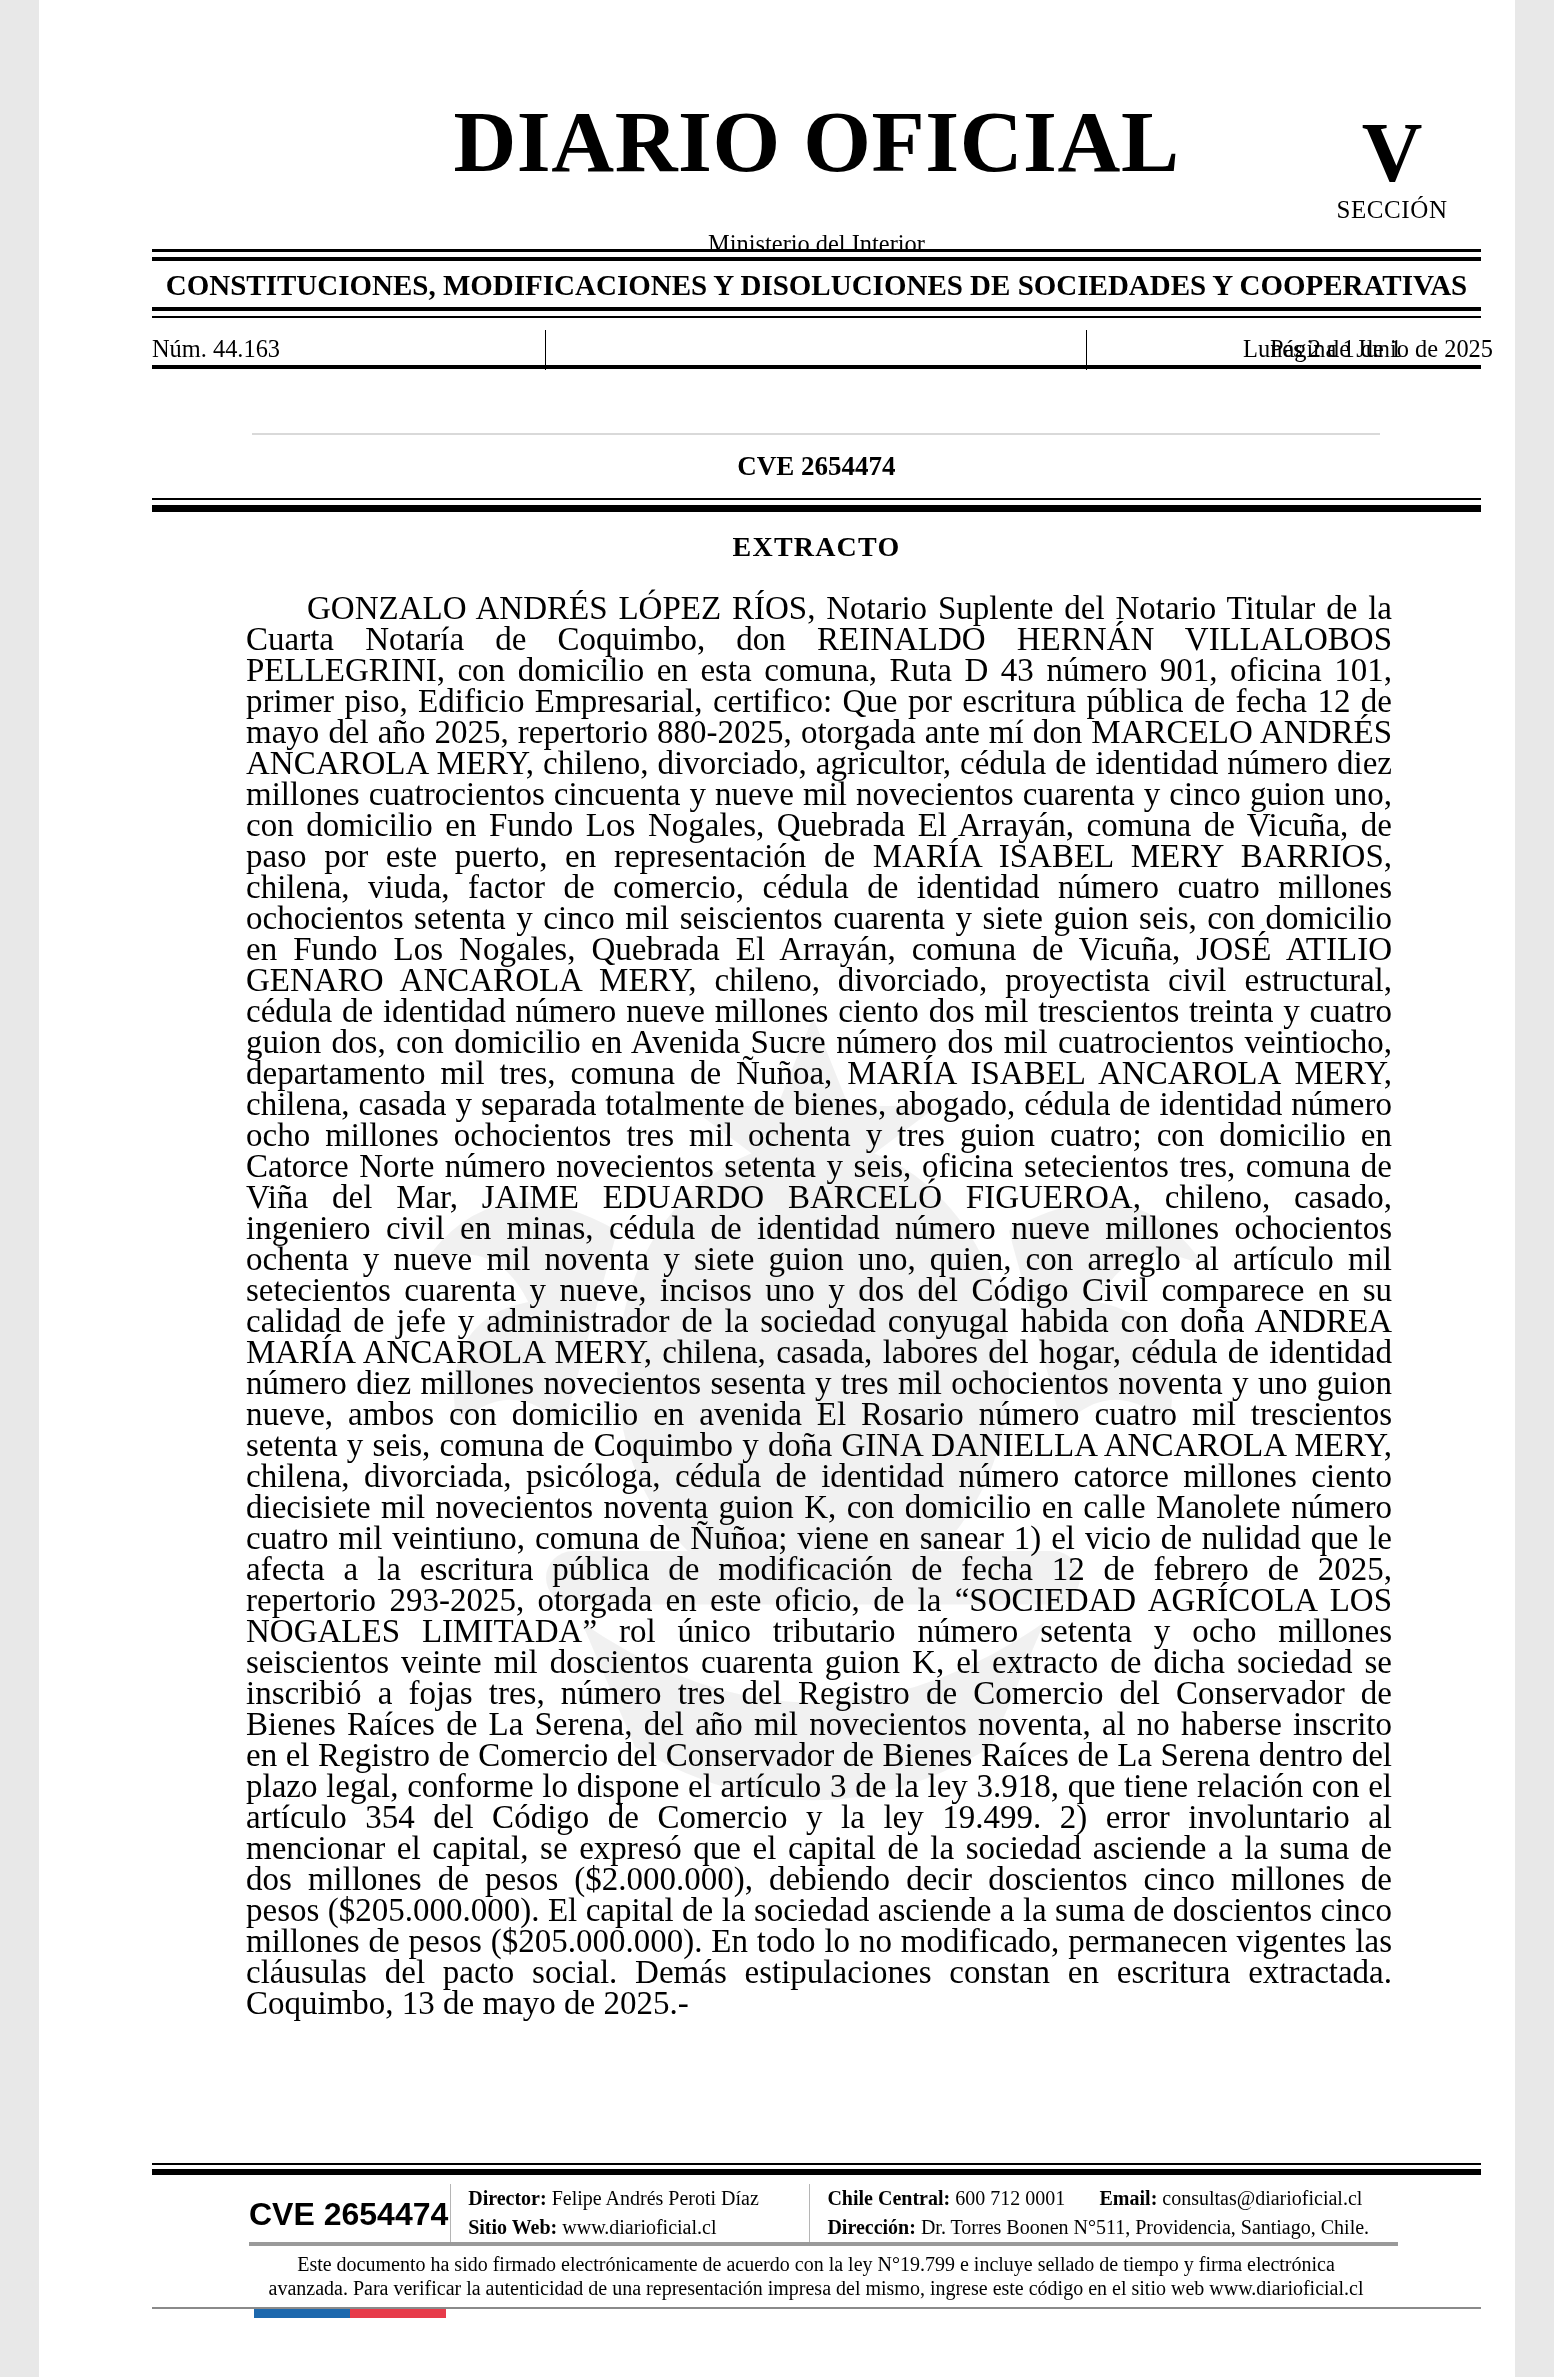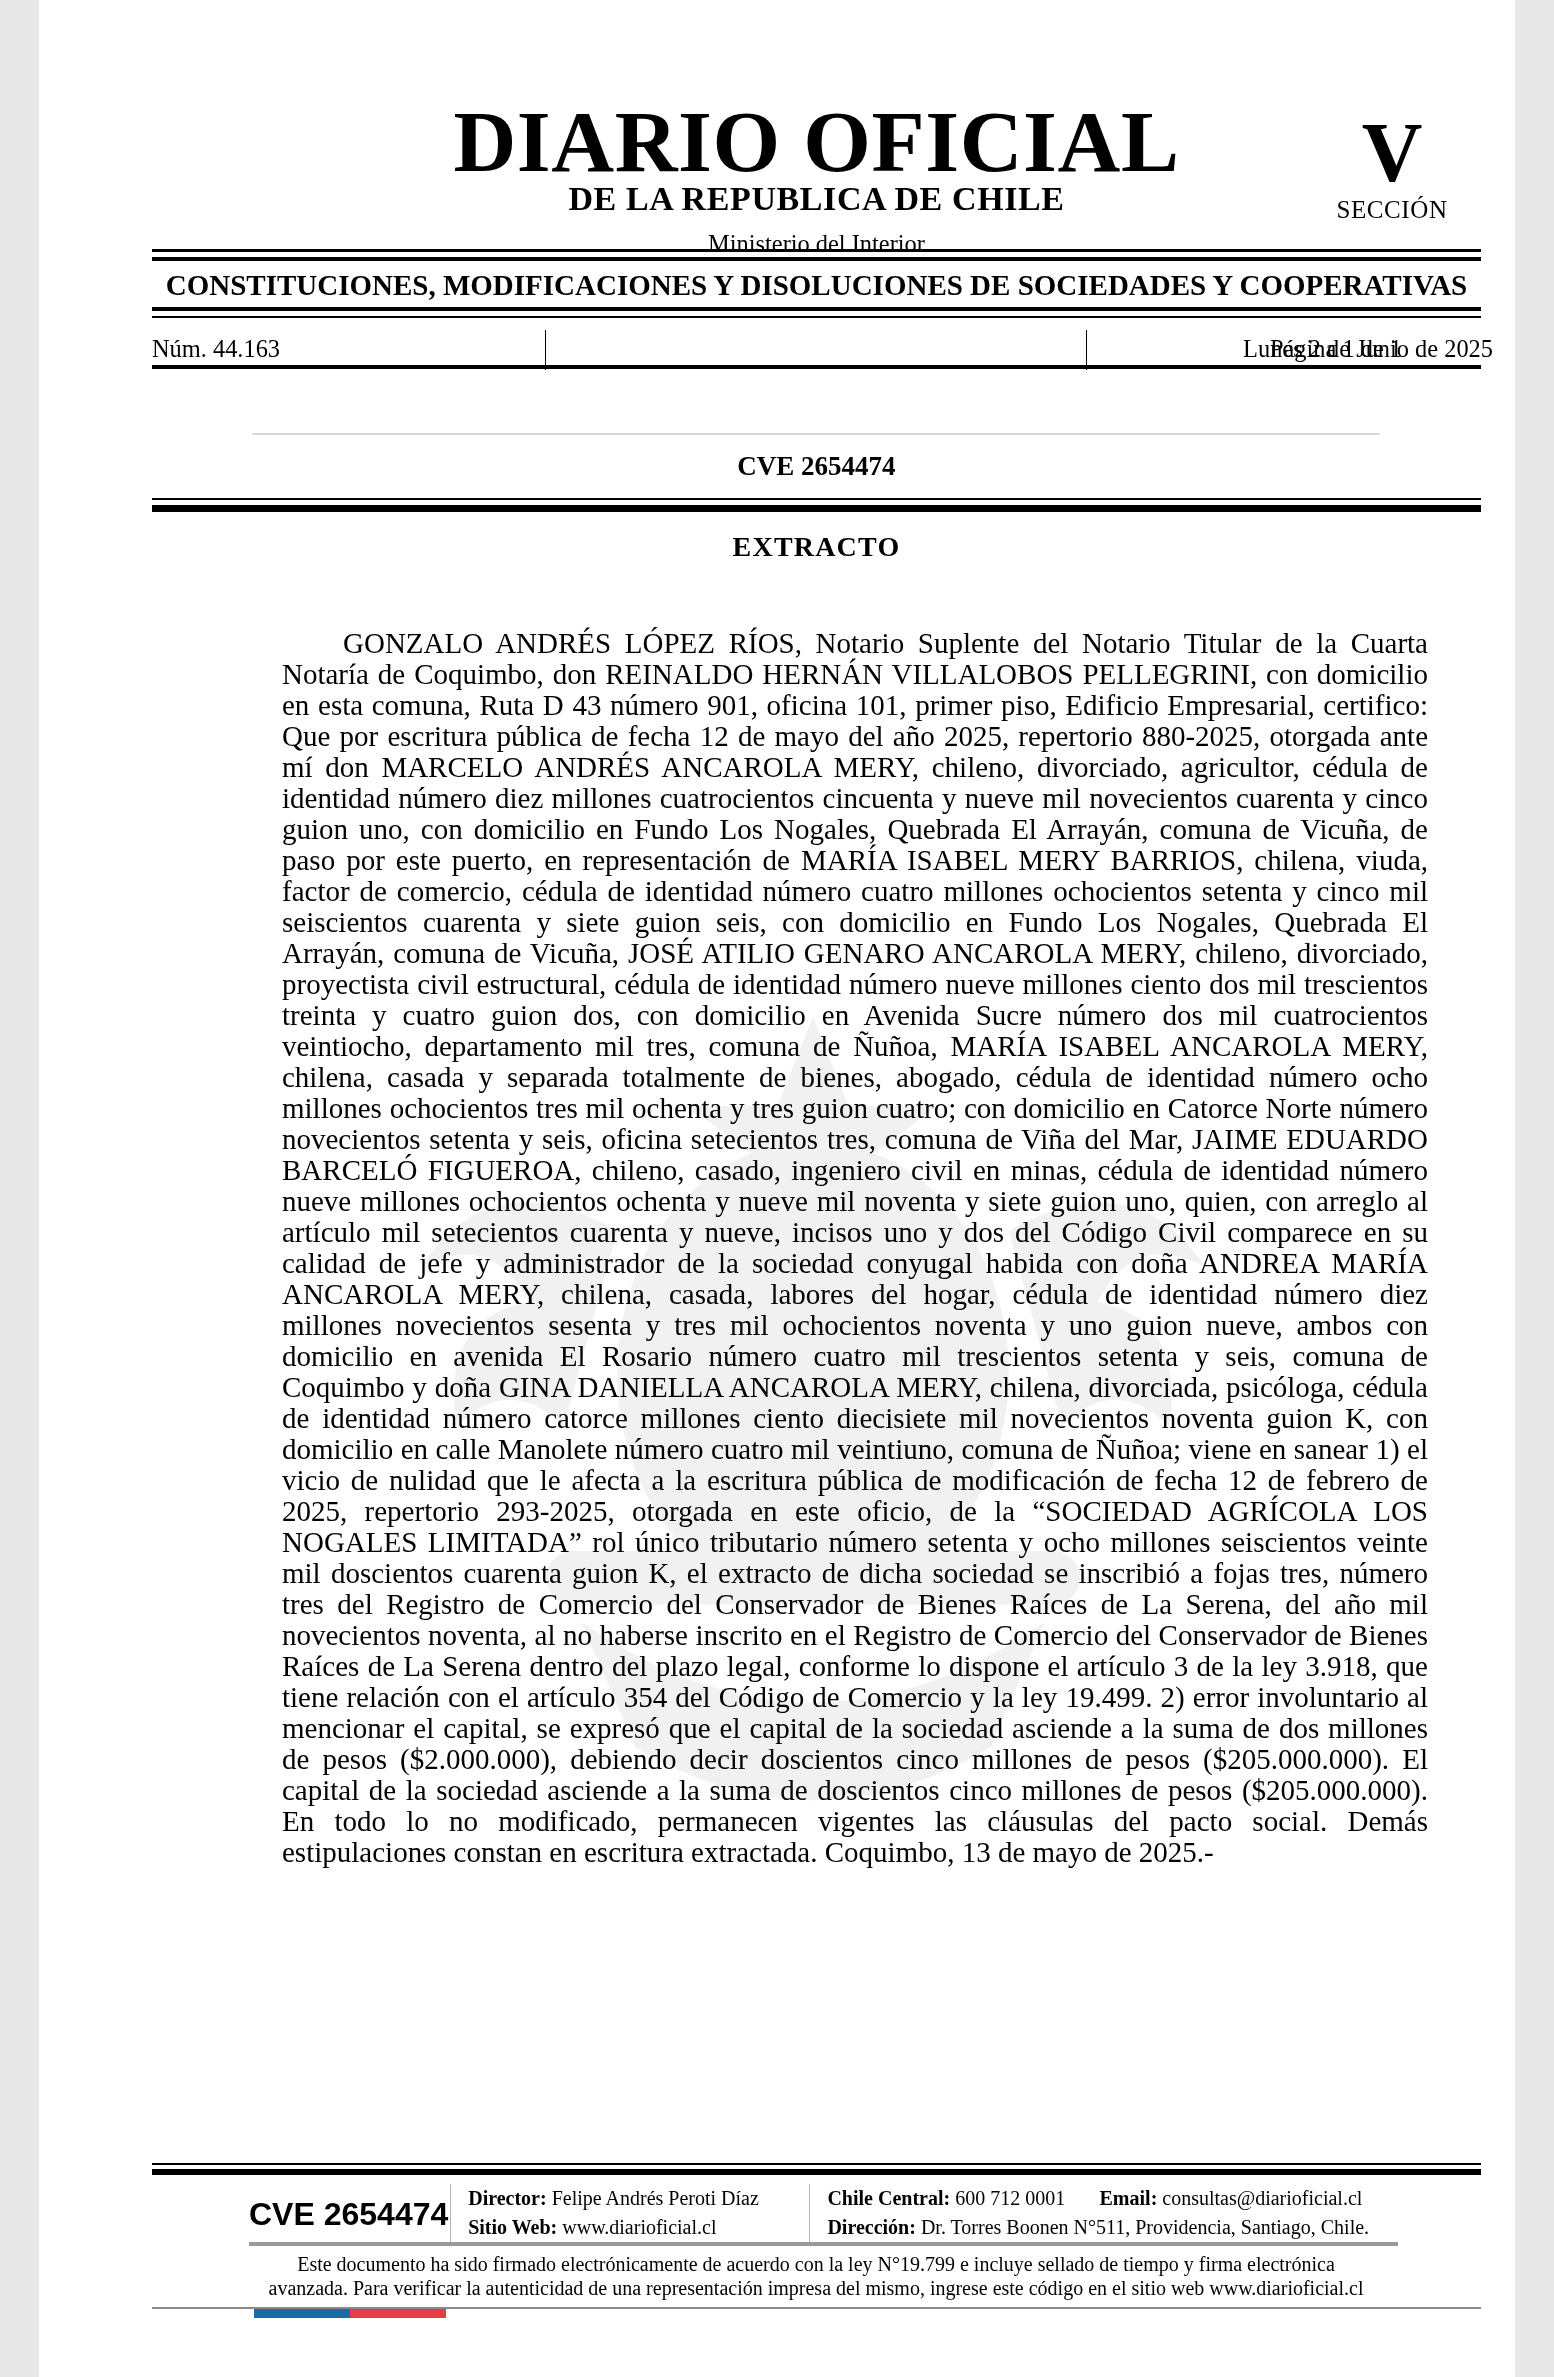--- a/index.html
+++ b/index.html
@@ -32,23 +32,23 @@
   .issue-center{left:125px;width:1329px;top:335px;text-align:right;}
   .issue-right{right:113px;top:335px;}
   .vbar{width:1.2px;background:#000;top:330px;height:40px;}
 
   .section-heading{top:388px;font-size:33px;line-height:39px;font-weight:bold;}
   .cve-heading{top:450px;font-size:27px;line-height:32px;font-weight:bold;}
   .extracto-heading{top:530px;font-size:28px;line-height:33px;font-weight:bold;letter-spacing:1.2px;}
 
   
   .notice-body{
-    top:628px;left:207px;width:1146px;
-    font-size:29px;line-height:31px;
-    text-align:justify;text-indent:61px;margin-left:36px;
+    top:593px;left:207px;width:1146px;
+    font-size:33px;line-height:31px;
+    text-align:justify;text-indent:61px;
   }
   .watermark{top:963px;left:329px;width:890px;height:927px;opacity:0.05;}
 
   
   .footer-grid{
     top:2184px;left:210px;width:1231px;height:61px;
     display:flex;align-items:stretch;
   }
   .f-col1{width:201px;display:flex;align-items:center;}
   .f-cve{font-family:"Liberation Sans", sans-serif;font-weight:bold;font-size:32px;letter-spacing:0;}
@@ -66,21 +66,20 @@
   .flag-bar{top:2309px;height:9.1px;}
   .flag-blue{left:215px;width:96px;}
   .flag-red{left:311px;width:96px;}
 </style>
 </head>
 <body>
 
 <div class="page">
 
   <div class="abs content-band center m-title">DIARIO OFICIAL</div>
-  <div class="abs content-band center m-sub">DE LA REPUBLICA DE CHILE</div>
   <div class="abs content-band center m-min">Ministerio del Interior</div>
   <div class="abs v-block">
     <span class="v-num">V</span>
     <span class="v-label">SECCIÓN</span>
   </div>
 
   <div class="abs content-band rule" style="top:249px;height:3px;"></div>
   <div class="abs content-band rule" style="top:257px;height:3.7px;"></div>
 
   <div class="abs content-band center headline">CONSTITUCIONES, MODIFICACIONES Y DISOLUCIONES DE SOCIEDADES Y COOPERATIVAS</div>

